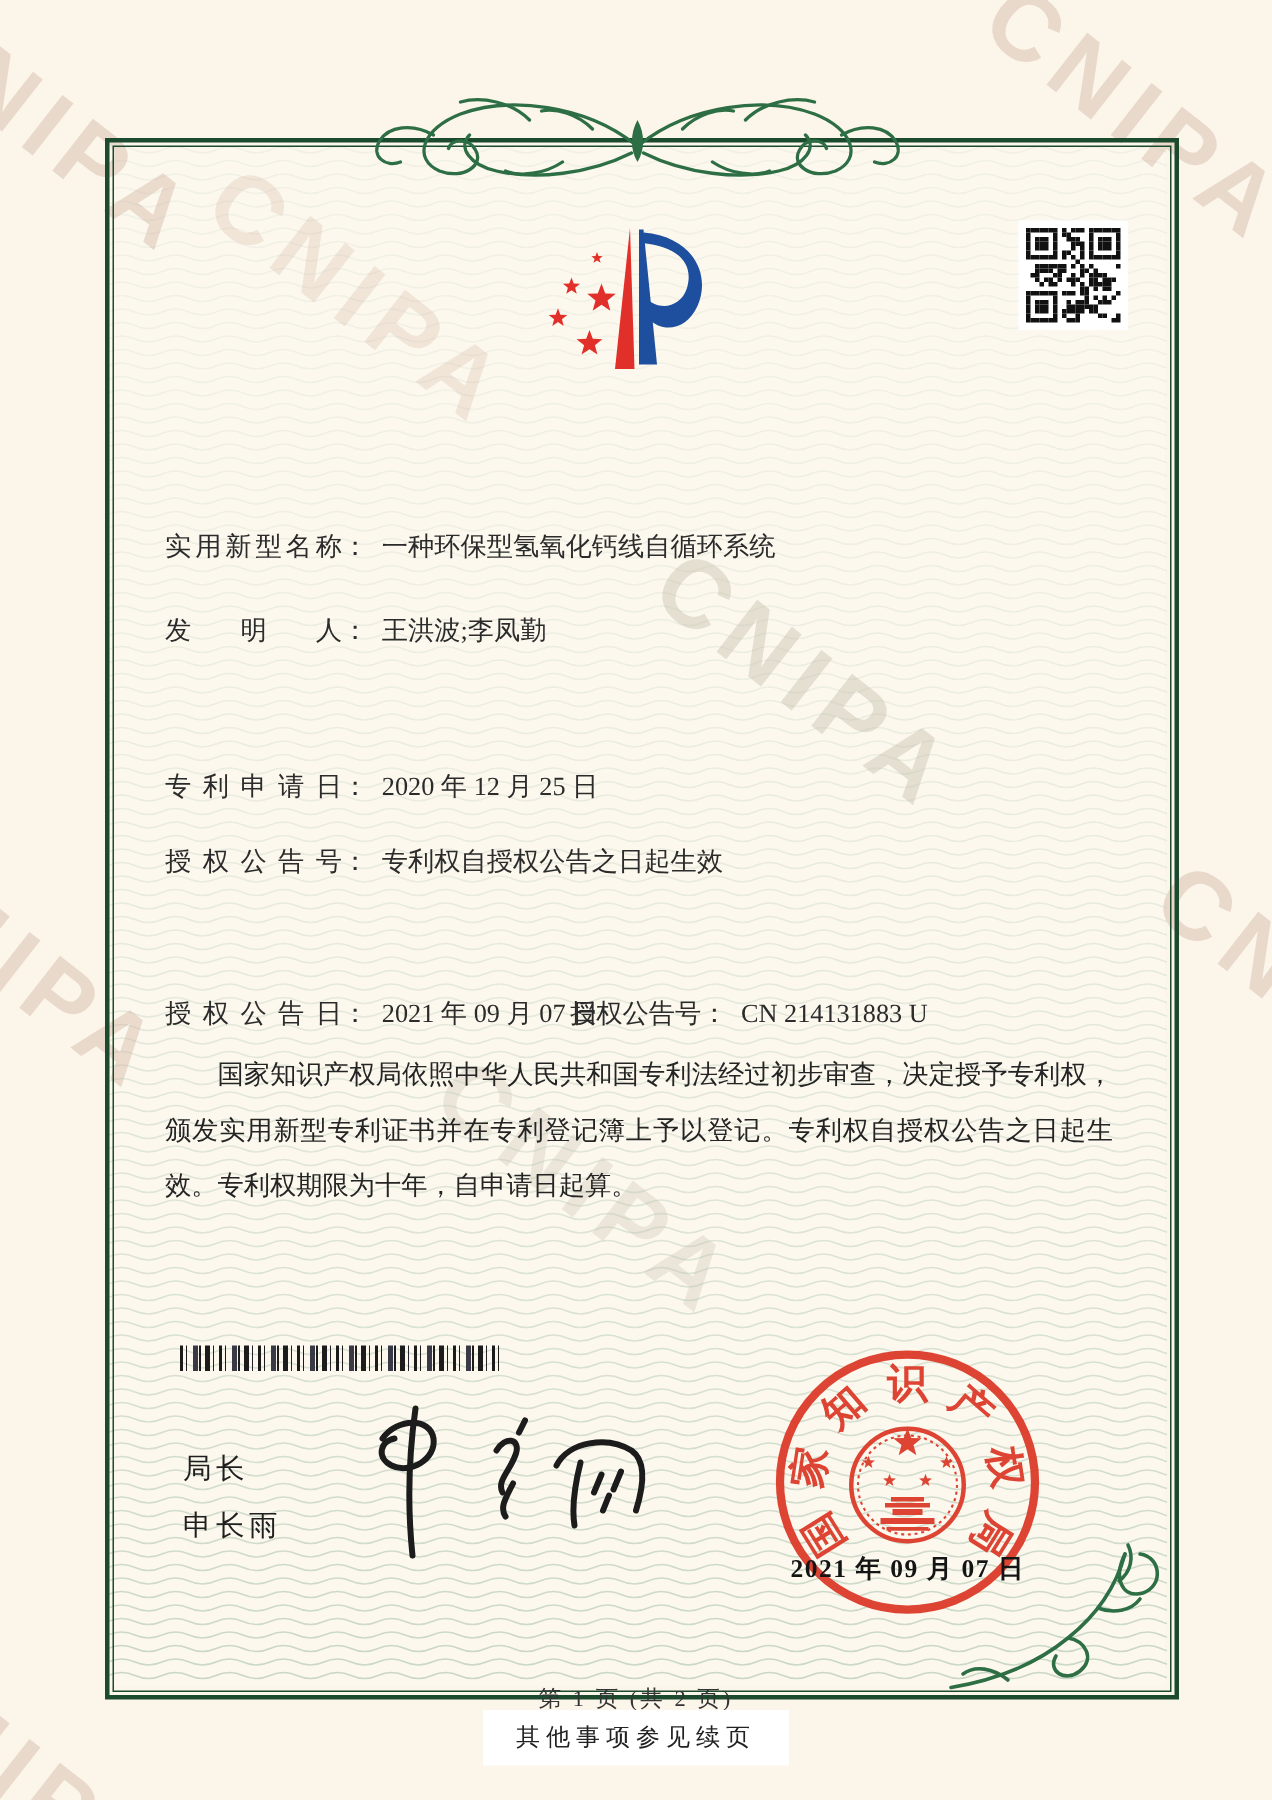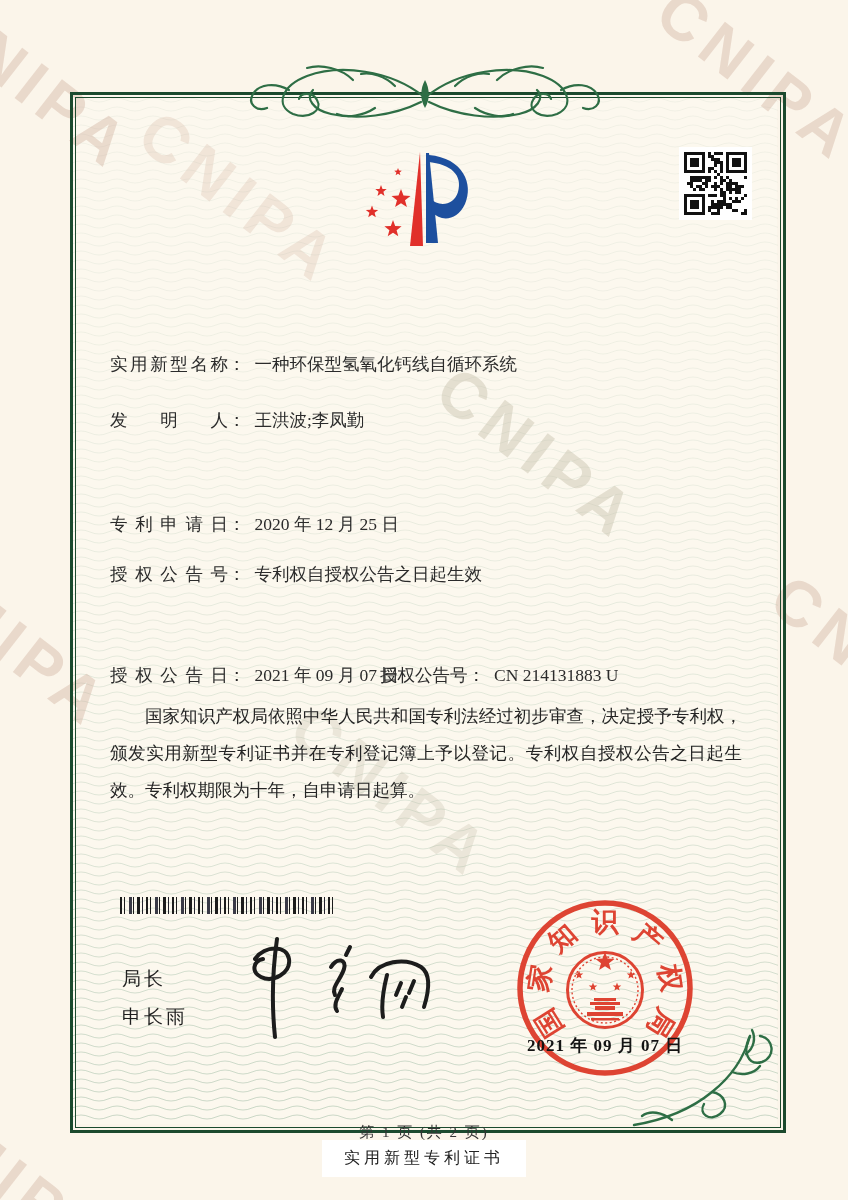--- a/index.html
+++ b/index.html
@@ -532,15 +532,15 @@
         <text transform="translate(47.0,39.9) rotate(-40.7)" fill="#dd3b29" font-size="27" font-weight="bold" text-anchor="middle" dominant-baseline="central" font-family="&quot;Liberation Serif&quot;,&quot;DejaVu Serif&quot;,serif">知</text>
         <text transform="translate(90.0,24.0) rotate(0.0)" fill="#dd3b29" font-size="27" font-weight="bold" text-anchor="middle" dominant-baseline="central" font-family="&quot;Liberation Serif&quot;,&quot;DejaVu Serif&quot;,serif">识</text>
         <text transform="translate(133.0,39.9) rotate(40.7)" fill="#dd3b29" font-size="27" font-weight="bold" text-anchor="middle" dominant-baseline="central" font-family="&quot;Liberation Serif&quot;,&quot;DejaVu Serif&quot;,serif">产</text>
         <text transform="translate(155.2,80.1) rotate(81.3)" fill="#dd3b29" font-size="27" font-weight="bold" text-anchor="middle" dominant-baseline="central" font-family="&quot;Liberation Serif&quot;,&quot;DejaVu Serif&quot;,serif">权</text>
         <text transform="translate(146.0,125.0) rotate(122.0)" fill="#dd3b29" font-size="27" font-weight="bold" text-anchor="middle" dominant-baseline="central" font-family="&quot;Liberation Serif&quot;,&quot;DejaVu Serif&quot;,serif">局</text>
       </g>
   </svg>
   <div class="seal-date">2021 年 09 月 07 日</div>
 
   <div class="page-num">第 1 页 (共 2 页)</div>
-  <div class="footer-note">实用新型专利证书</div>
+  <div class="footer-note">其他事项参见续页</div>
 
 </div>
 
 </body></html>

